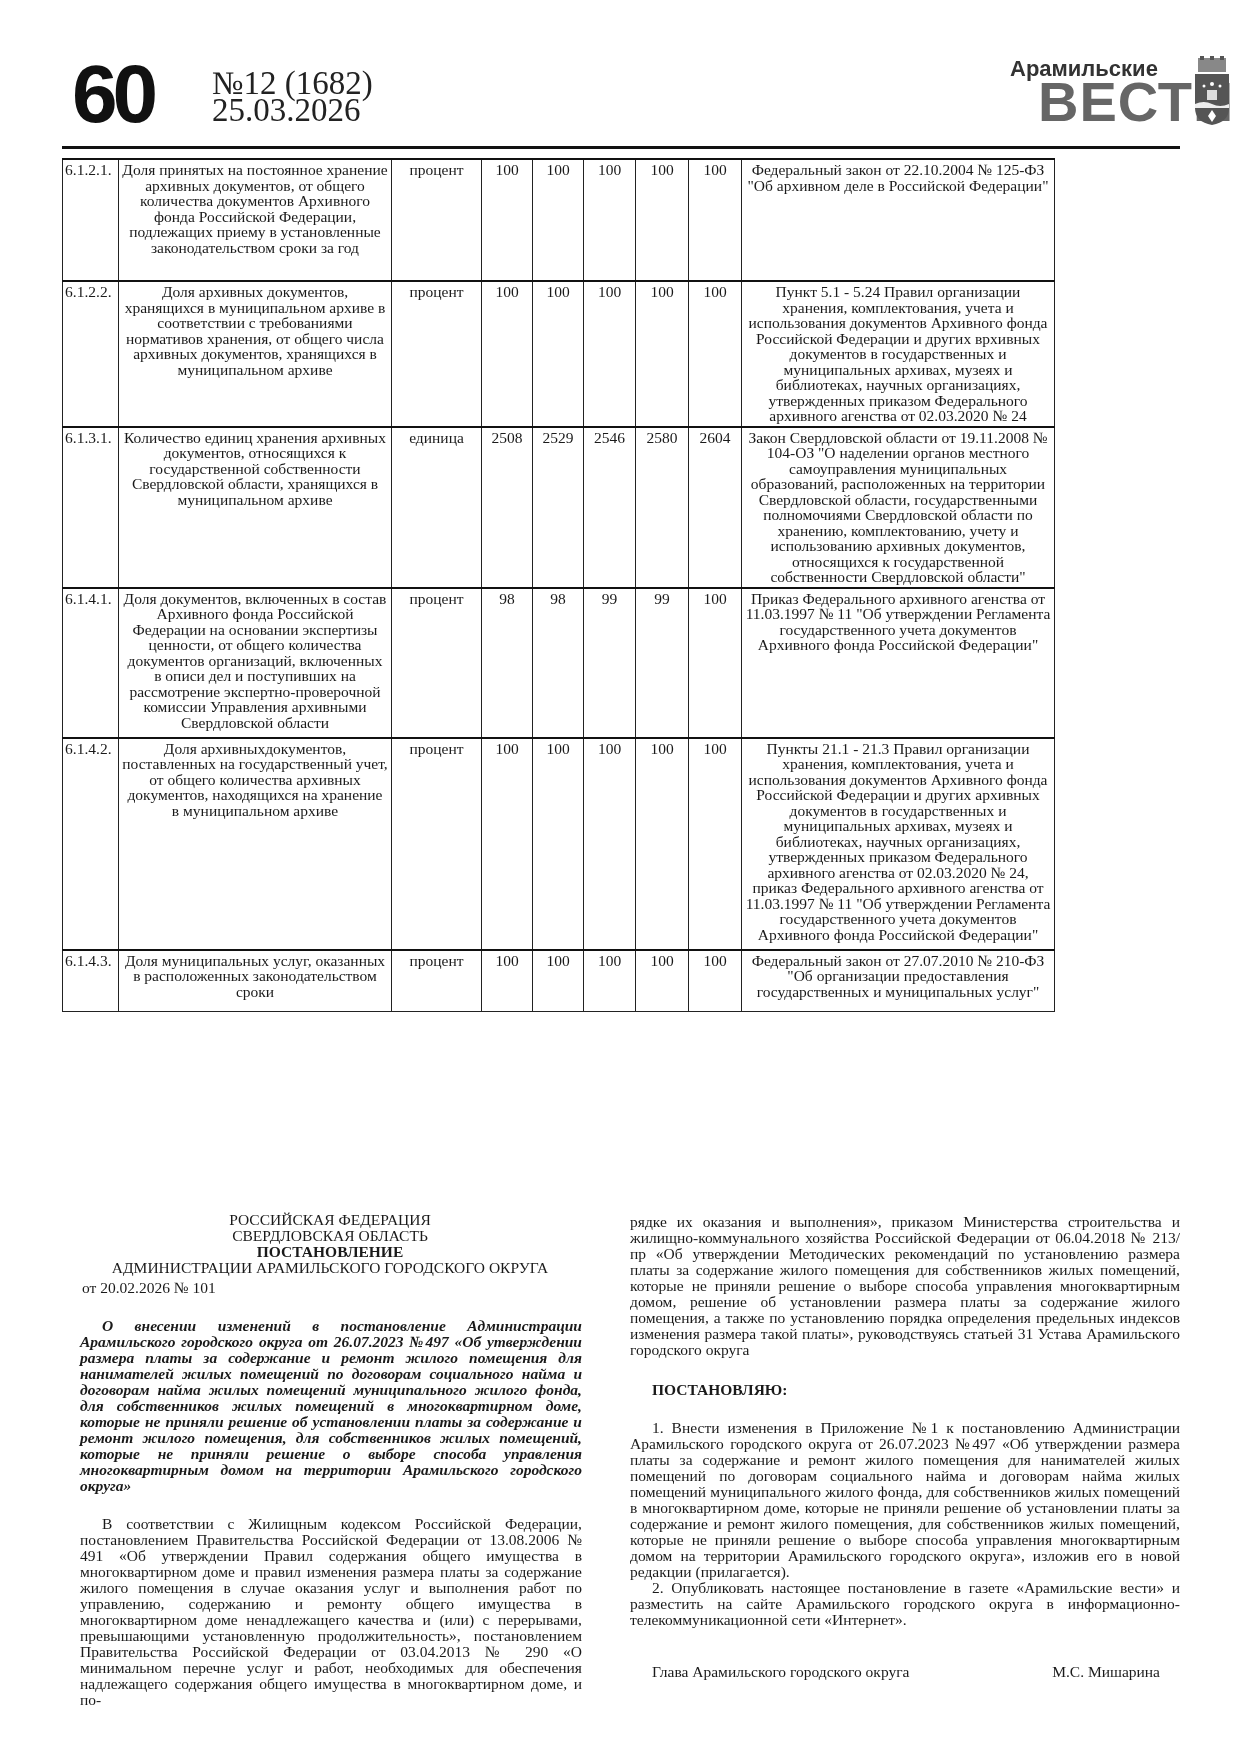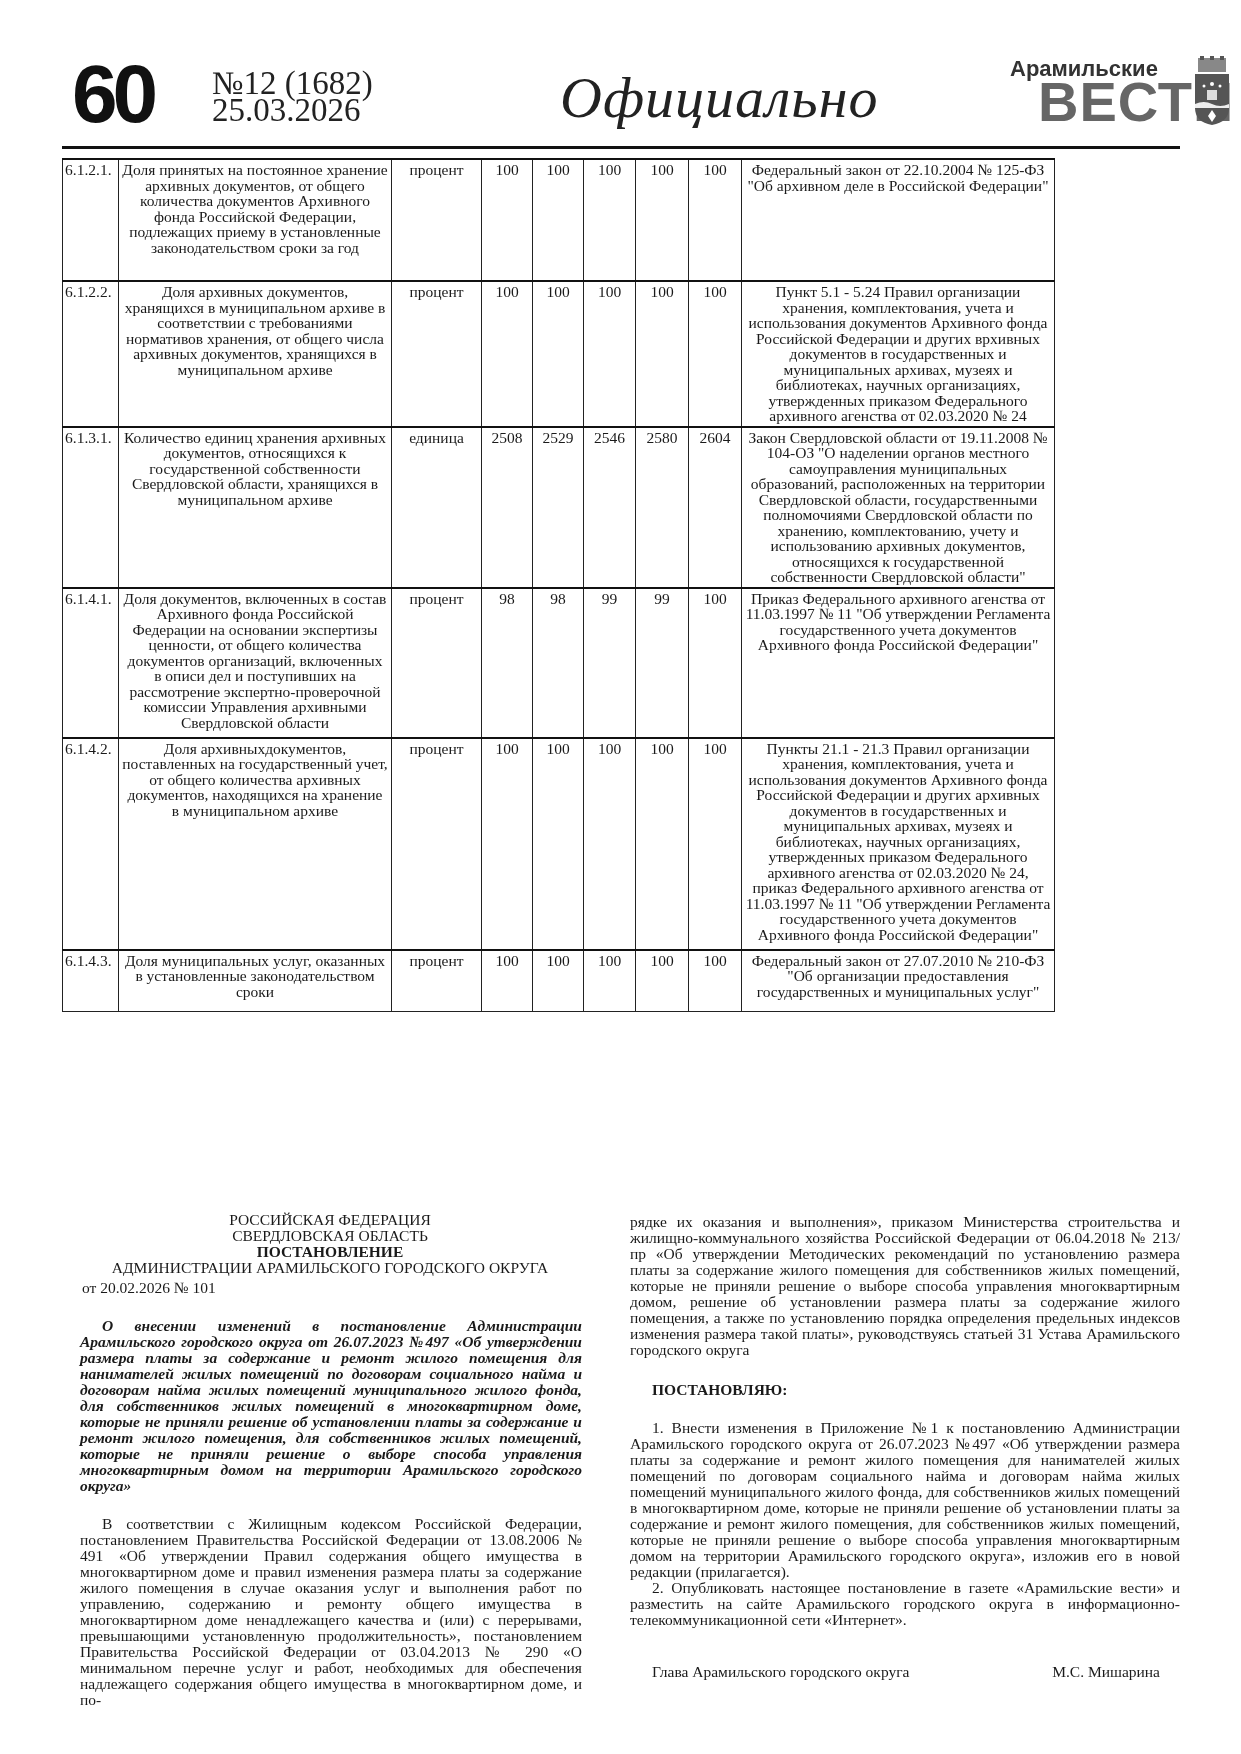--- a/index.html
+++ b/index.html
@@ -37,21 +37,20 @@
 </style>
 </head>
 <body>
 
 <div class="header">
   <div class="page-num">60</div>
   <div class="issue">
     <div>№12 (1682)</div>
     <div>25.03.2026</div>
   </div>
-  <div class="section-title">Официально</div>
   <div class="logo-top">Арамильские</div>
   <div class="logo-main">ВЕСТИ</div>
   <svg class="crest" viewBox="0 0 40 70">
     <rect x="6" y="2" width="28" height="14" fill="#888"></rect>
     <rect x="8" y="0" width="4" height="4" fill="#555"></rect>
       <rect x="18" y="0" width="4" height="4" fill="#555"></rect>
       <rect x="28" y="0" width="4" height="4" fill="#555"></rect>
     <path d="M3 18 H37 V52 Q37 66 20 69 Q3 66 3 52 Z" fill="#555"></path>
     <circle cx="20" cy="28" r="2" fill="#fff"></circle>
       <circle cx="12" cy="30" r="1.5" fill="#fff"></circle>
@@ -126,21 +125,21 @@
       <td>процент</td>
       <td>100</td>
       <td>100</td>
       <td>100</td>
       <td>100</td>
       <td>100</td>
       <td>Пункты 21.1 - 21.3 Правил организации хранения, комплектования, учета и использования документов Архивного фонда Российской Федерации и других архивных документов в государственных и муниципальных архивах, музеях и библиотеках, научных организациях, утвержденных приказом Федерального архивного агенства от 02.03.2020 № 24, приказ Федерального архивного агенства от 11.03.1997 № 11 "Об утверждении Регламента государственного учета документов Архивного фонда Российской Федерации"</td>
     </tr>
     <tr class="row" style="height:62px">
       <td class="num">6.1.4.3.</td>
-      <td>Доля муниципальных услуг, оказанных в установленные законодательством сроки</td>
+      <td>Доля муниципальных услуг, оказанных в расположенных законодательством сроки</td>
       <td>процент</td>
       <td>100</td>
       <td>100</td>
       <td>100</td>
       <td>100</td>
       <td>100</td>
       <td>Федеральный закон от 27.07.2010 № 210-ФЗ "Об организации предоставления государственных и муниципальных услуг"</td>
     </tr>
   </tbody>
 </table>

